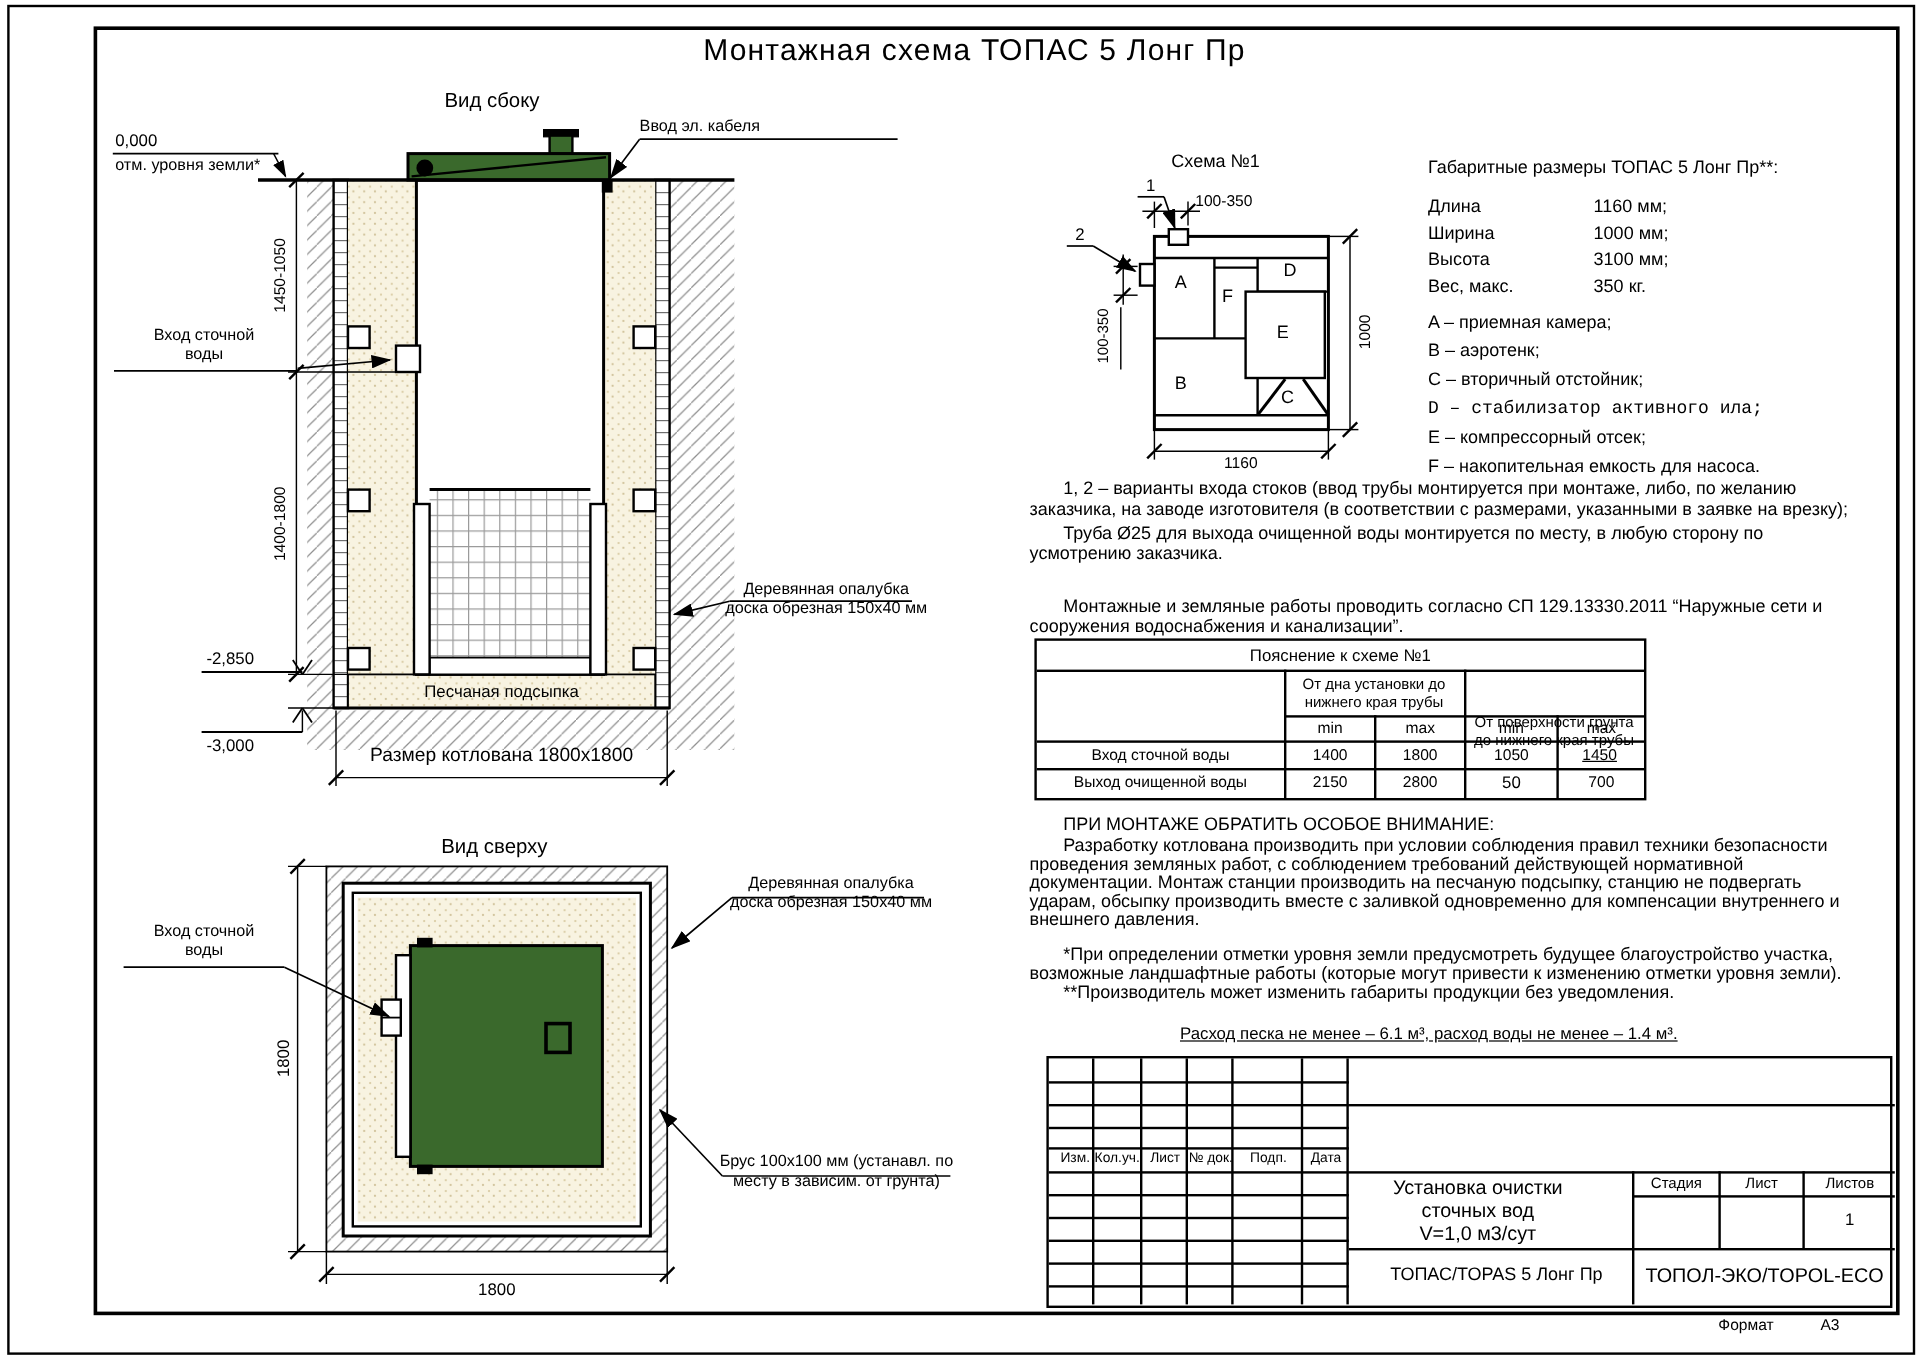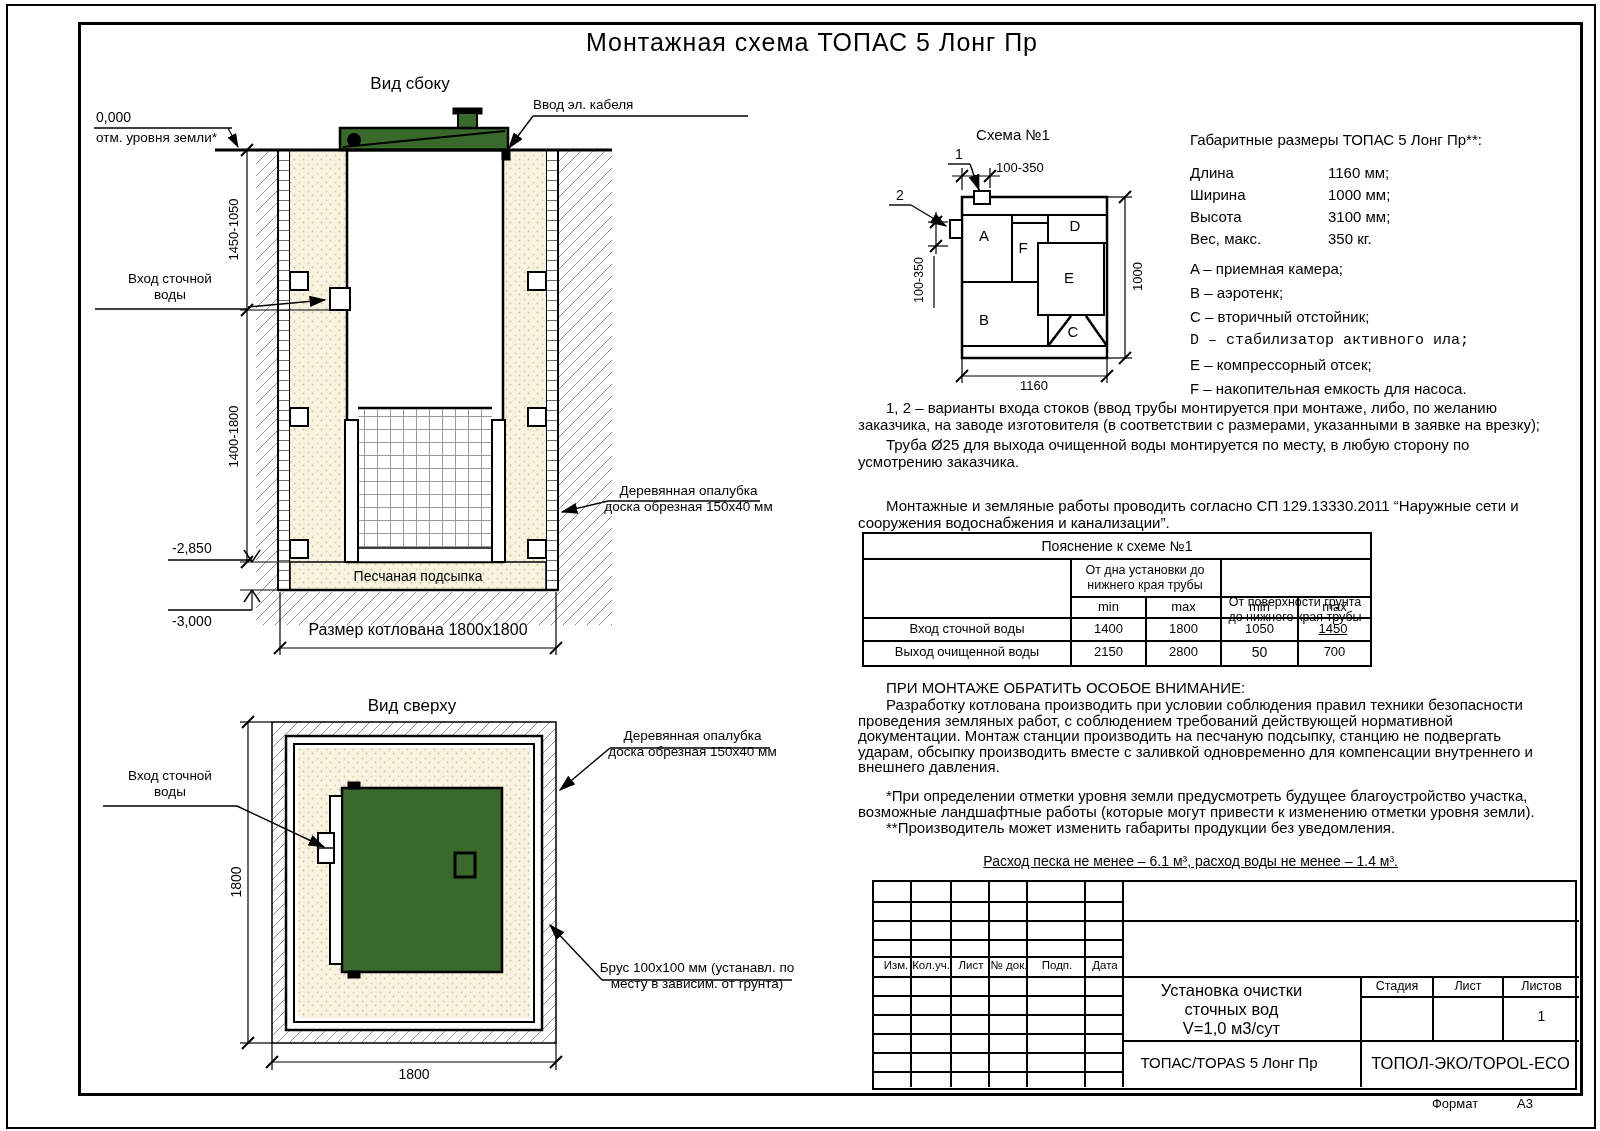--- a/index.html
+++ b/index.html
@@ -339,21 +339,21 @@
     <div class="blkline" style="left:486px;top:114px;width:219px;height:2px;"></div>
     <div class="cell" style="left:0;top:77px;width:44px;font-size:11.5px;">Изм.</div>
     <div class="cell" style="left:36px;top:77px;width:42px;font-size:11.5px;">Кол.уч.</div>
     <div class="cell" style="left:78px;top:77px;width:38px;font-size:11.5px;">Лист</div>
     <div class="cell" style="left:116px;top:77px;width:38px;font-size:11.5px;">№ док.</div>
     <div class="cell" style="left:154px;top:77px;width:58px;font-size:11.5px;">Подп.</div>
     <div class="cell" style="left:212px;top:77px;width:38px;font-size:11.5px;">Дата</div>
     <div class="cell" style="left:250px;top:99px;width:215px;font-size:16.5px;line-height:19px;white-space:pre-line;">Установка очистки
 сточных вод
 V=1,0 м3/сут</div>
-    <div class="cell" style="left:242px;top:172px;width:226px;font-size:15px;">ТОПАС/TOPAS 5 Лонг Пр</div>
+    <div class="cell" style="left:260px;top:172px;width:226px;font-size:15px;">ТОПАС/TOPAS 5 Лонг Пр</div>
     <div class="cell" style="left:488px;top:97px;width:70px;font-size:12.5px;">Стадия</div>
     <div class="cell" style="left:560px;top:97px;width:68px;font-size:12.5px;">Лист</div>
     <div class="cell" style="left:630px;top:97px;width:75px;font-size:12.5px;">Листов</div>
     <div class="cell" style="left:630px;top:126px;width:75px;font-size:14px;">1</div>
     <div class="cell" style="left:488px;top:172px;width:217px;font-size:16.5px;">ТОПОЛ-ЭКО/TOPOL-ECO</div>
   </div>
   <div class="lbl" style="left:1410px;top:1096px;width:90px;font-size:13px;">Формат</div>
   <div class="lbl" style="left:1495px;top:1096px;width:60px;font-size:13px;">А3</div>
 </div>
 

